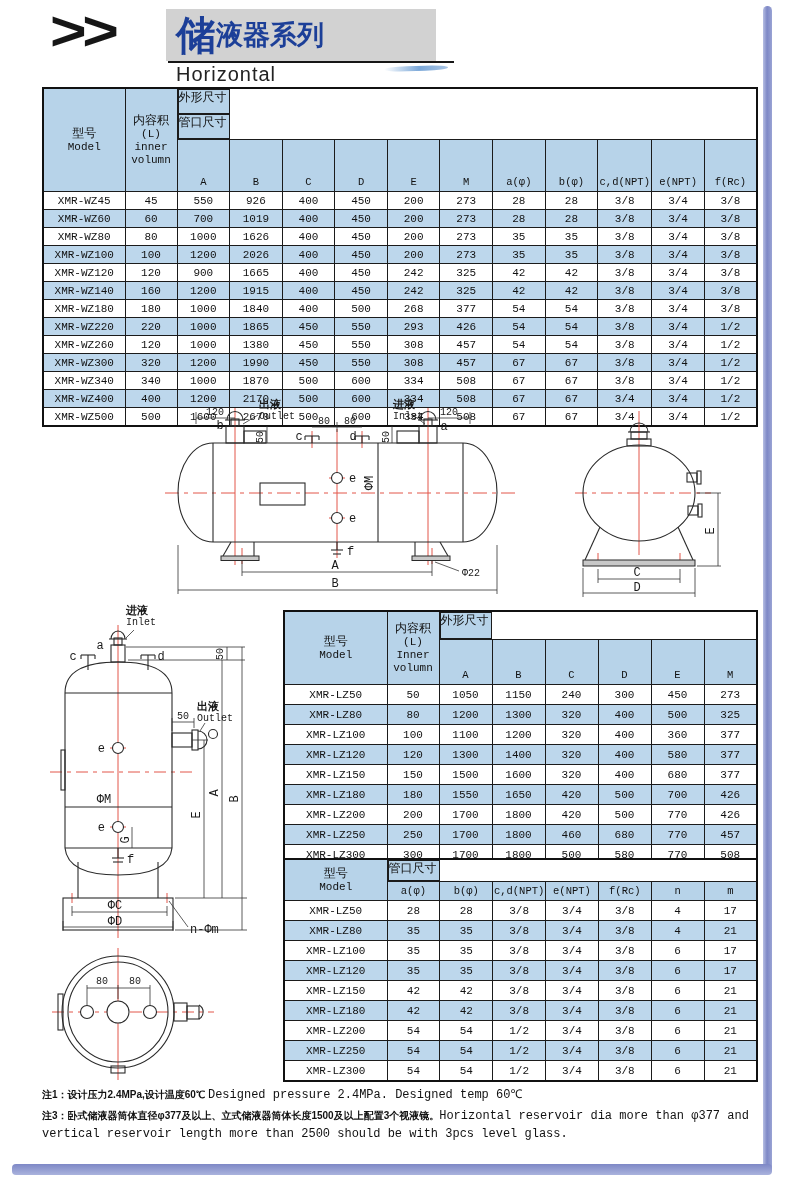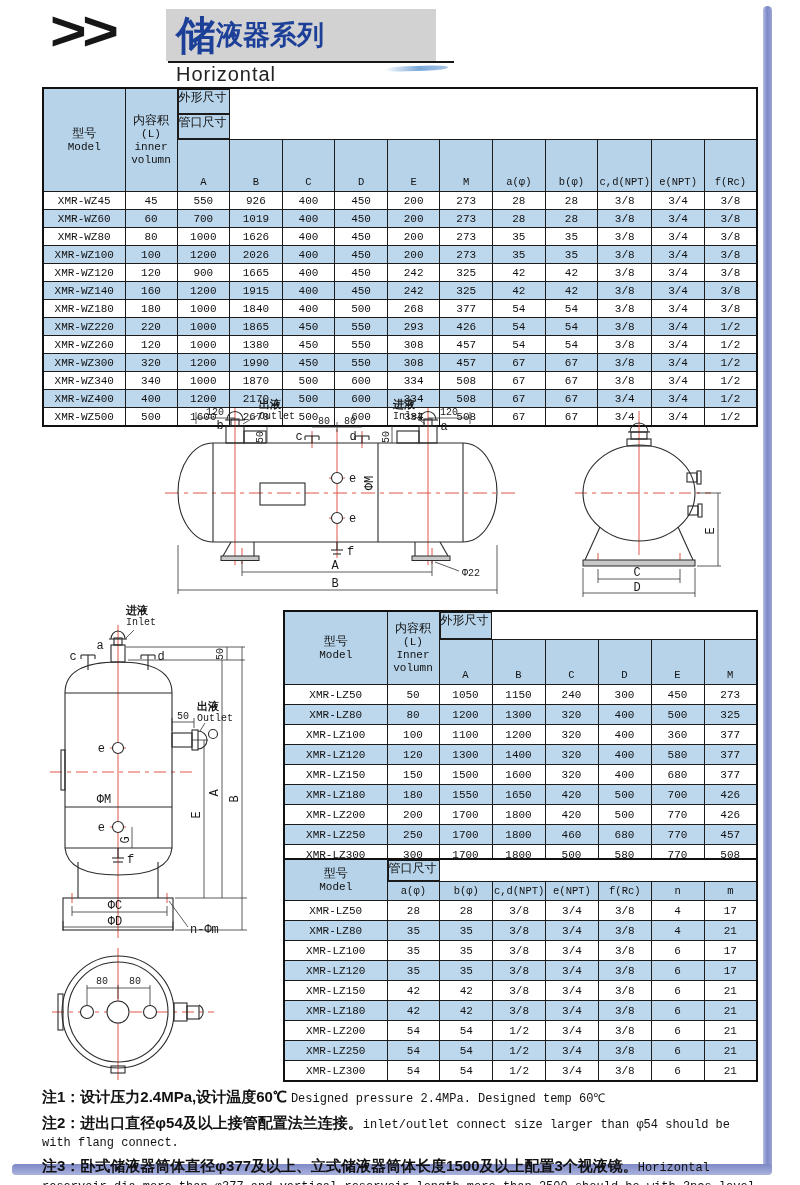--- a/index.html
+++ b/index.html
@@ -55,21 +55,21 @@
   .red{stroke:#e2574a;fill:none;stroke-width:1;}
   .plate{fill:#c8c8c8;stroke:#2a2a2a;stroke-width:1;}
   .white{fill:#fff;stroke:#2a2a2a;stroke-width:1.1;}
   text.dim{font:10px "Liberation Mono","DejaVu Sans Mono",monospace;fill:#1a1a1a;stroke:none;}
   text.lbl{font:12px "Liberation Mono","DejaVu Sans Mono",monospace;fill:#1a1a1a;stroke:none;}
   text.cjk{font:600 11px "Liberation Sans",sans-serif;fill:#1a1a1a;stroke:none;}
 
   
   .notes{position:absolute;left:42px;top:1086px;width:722px;}
   .note{font:12px/1.5 "Liberation Mono","DejaVu Sans Mono",monospace;color:#111;margin-bottom:3px;}
-  .note .nzh{font-family:"Liberation Sans",sans-serif;font-weight:700;font-size:15px;margin-top:12px;}
+  .note .nzh{font-family:"Liberation Sans",sans-serif;font-weight:700;font-size:10px;margin-top:12px;}
 </style>
 </head>
 <body>
 
 <div class="page">
 
   <div class="right-bar"></div>
   <div class="bottom-bar"></div>
 
   <div class="chevrons">&gt;&gt;</div>
@@ -809,20 +809,17 @@
           <td>21</td>
         </tr>
       </tbody>
   </table>
 
   <div class="notes">
     <div class="note">
       <span class="nzh">注1：设计压力2.4MPa,设计温度60℃ </span><span class="nen">Designed pressure 2.4MPa. Designed temp 60℃</span>
     </div>
     <div class="note">
-      <span class="nzh">注2：进出口直径φ54及以上接管配置法兰连接。</span><span class="nen">inlet/outlet connect size larger than φ54 should be with flang connect.</span>
-    </div>
-    <div class="note">
       <span class="nzh">注3：卧式储液器筒体直径φ377及以上、立式储液器筒体长度1500及以上配置3个视液镜。</span><span class="nen">Horizontal reservoir dia more than φ377 and vertical reservoir length more than 2500 should be with 3pcs level glass.</span>
     </div>
   </div>
 
 </div>
 
 </body></html>

